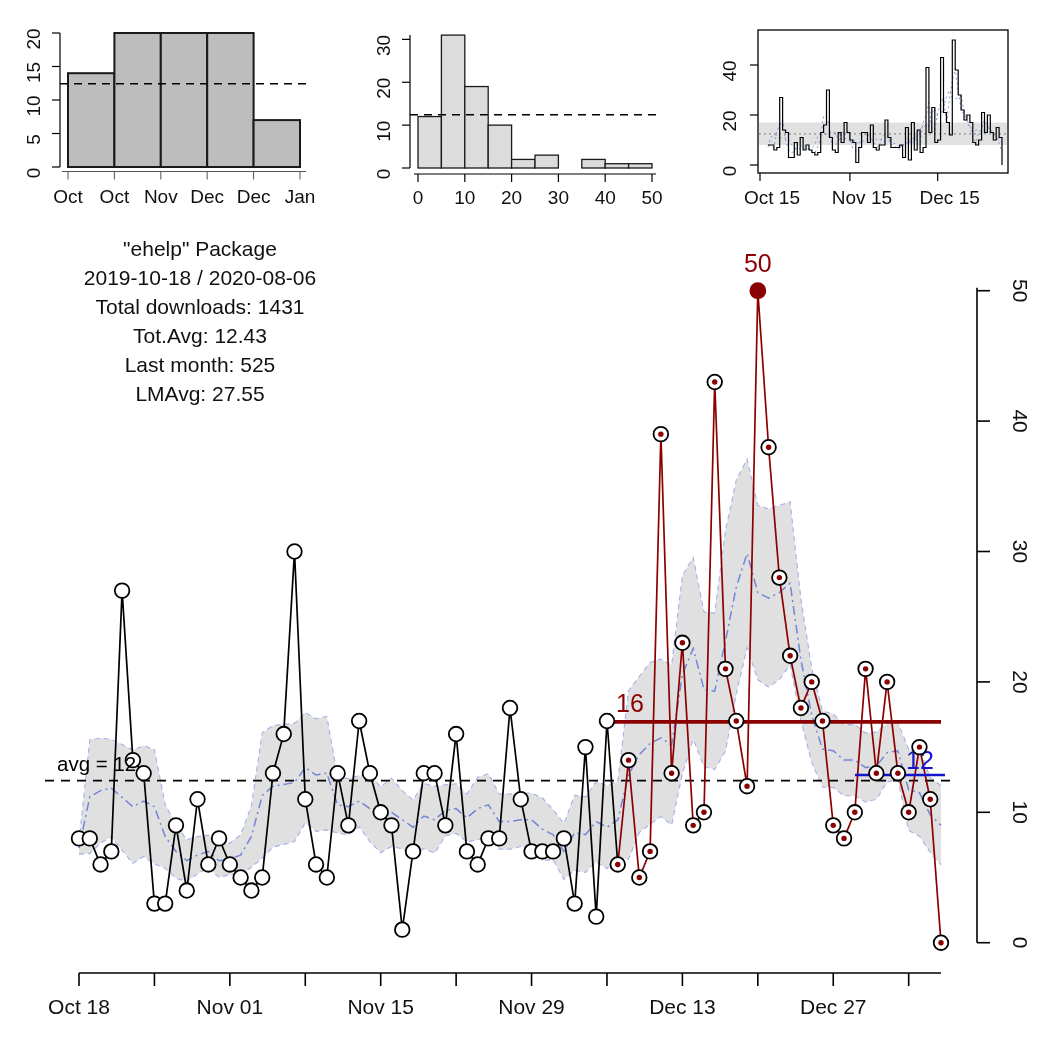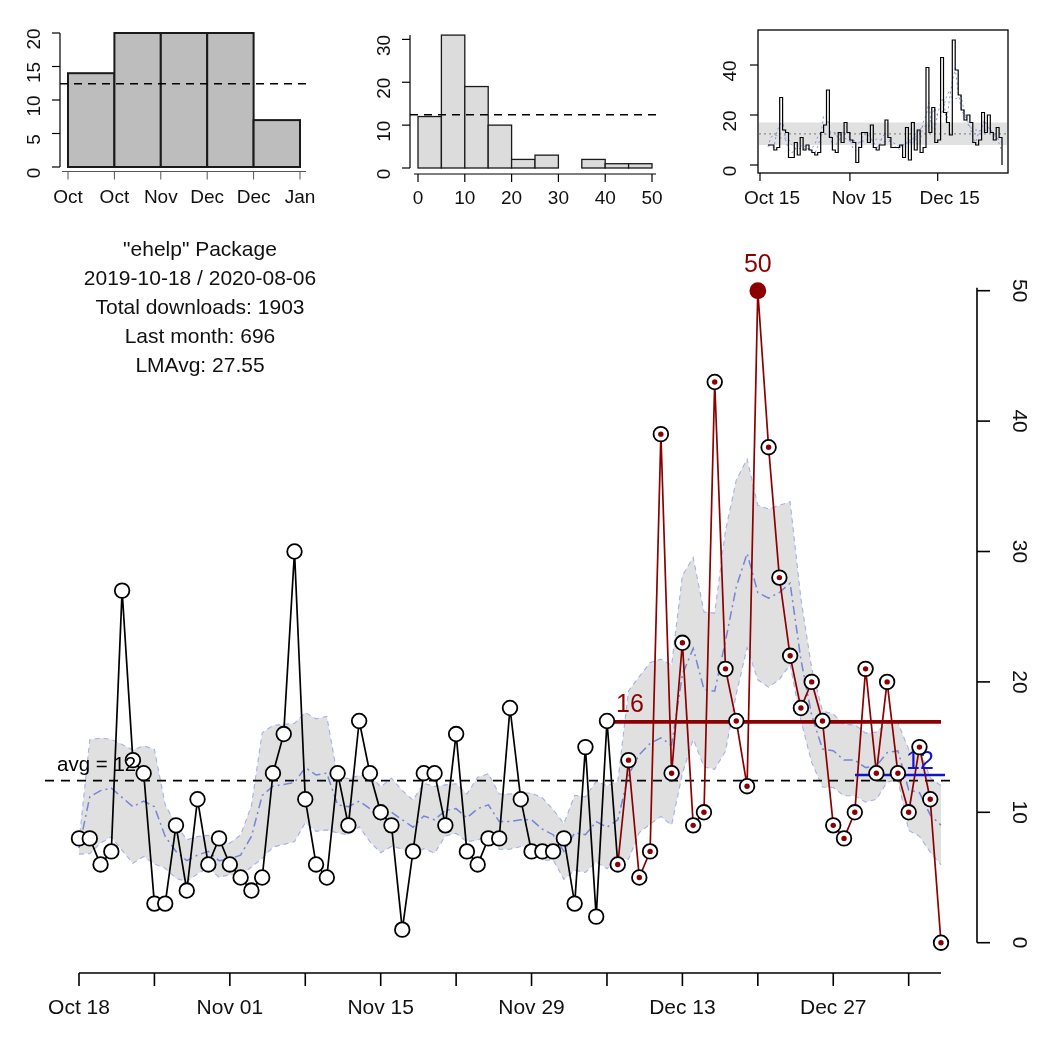--- a/index.html
+++ b/index.html
@@ -257,17 +257,18 @@
         <text x="1013" y="551.5" font-size="21" text-anchor="middle" fill="#111111" transform="rotate(90 1013 551.5)">30</text>
         <line x1="977" y1="421.10000000000014" x2="990" y2="421.10000000000014" stroke="#000000" stroke-width="1.6"></line>
         <text x="1013" y="421.10000000000014" font-size="21" text-anchor="middle" fill="#111111" transform="rotate(90 1013 421.10000000000014)">40</text>
         <line x1="977" y1="290.70000000000005" x2="990" y2="290.70000000000005" stroke="#000000" stroke-width="1.6"></line>
         <text x="1013" y="290.70000000000005" font-size="21" text-anchor="middle" fill="#111111" transform="rotate(90 1013 290.70000000000005)">50</text>
       </g>
     </svg>
   <div class="title-block">
     <div>"ehelp" Package</div>
     <div>2019-10-18 / 2020-08-06</div>
-    <div>Total downloads: 1903</div>
-    <div>Last month: 696</div>
+    <div>Total downloads: 1431</div>
+    <div>Tot.Avg: 12.43</div>
+    <div>Last month: 525</div>
     <div>LMAvg: 27.55</div>
   </div>
 </div>
 
 </body></html>

